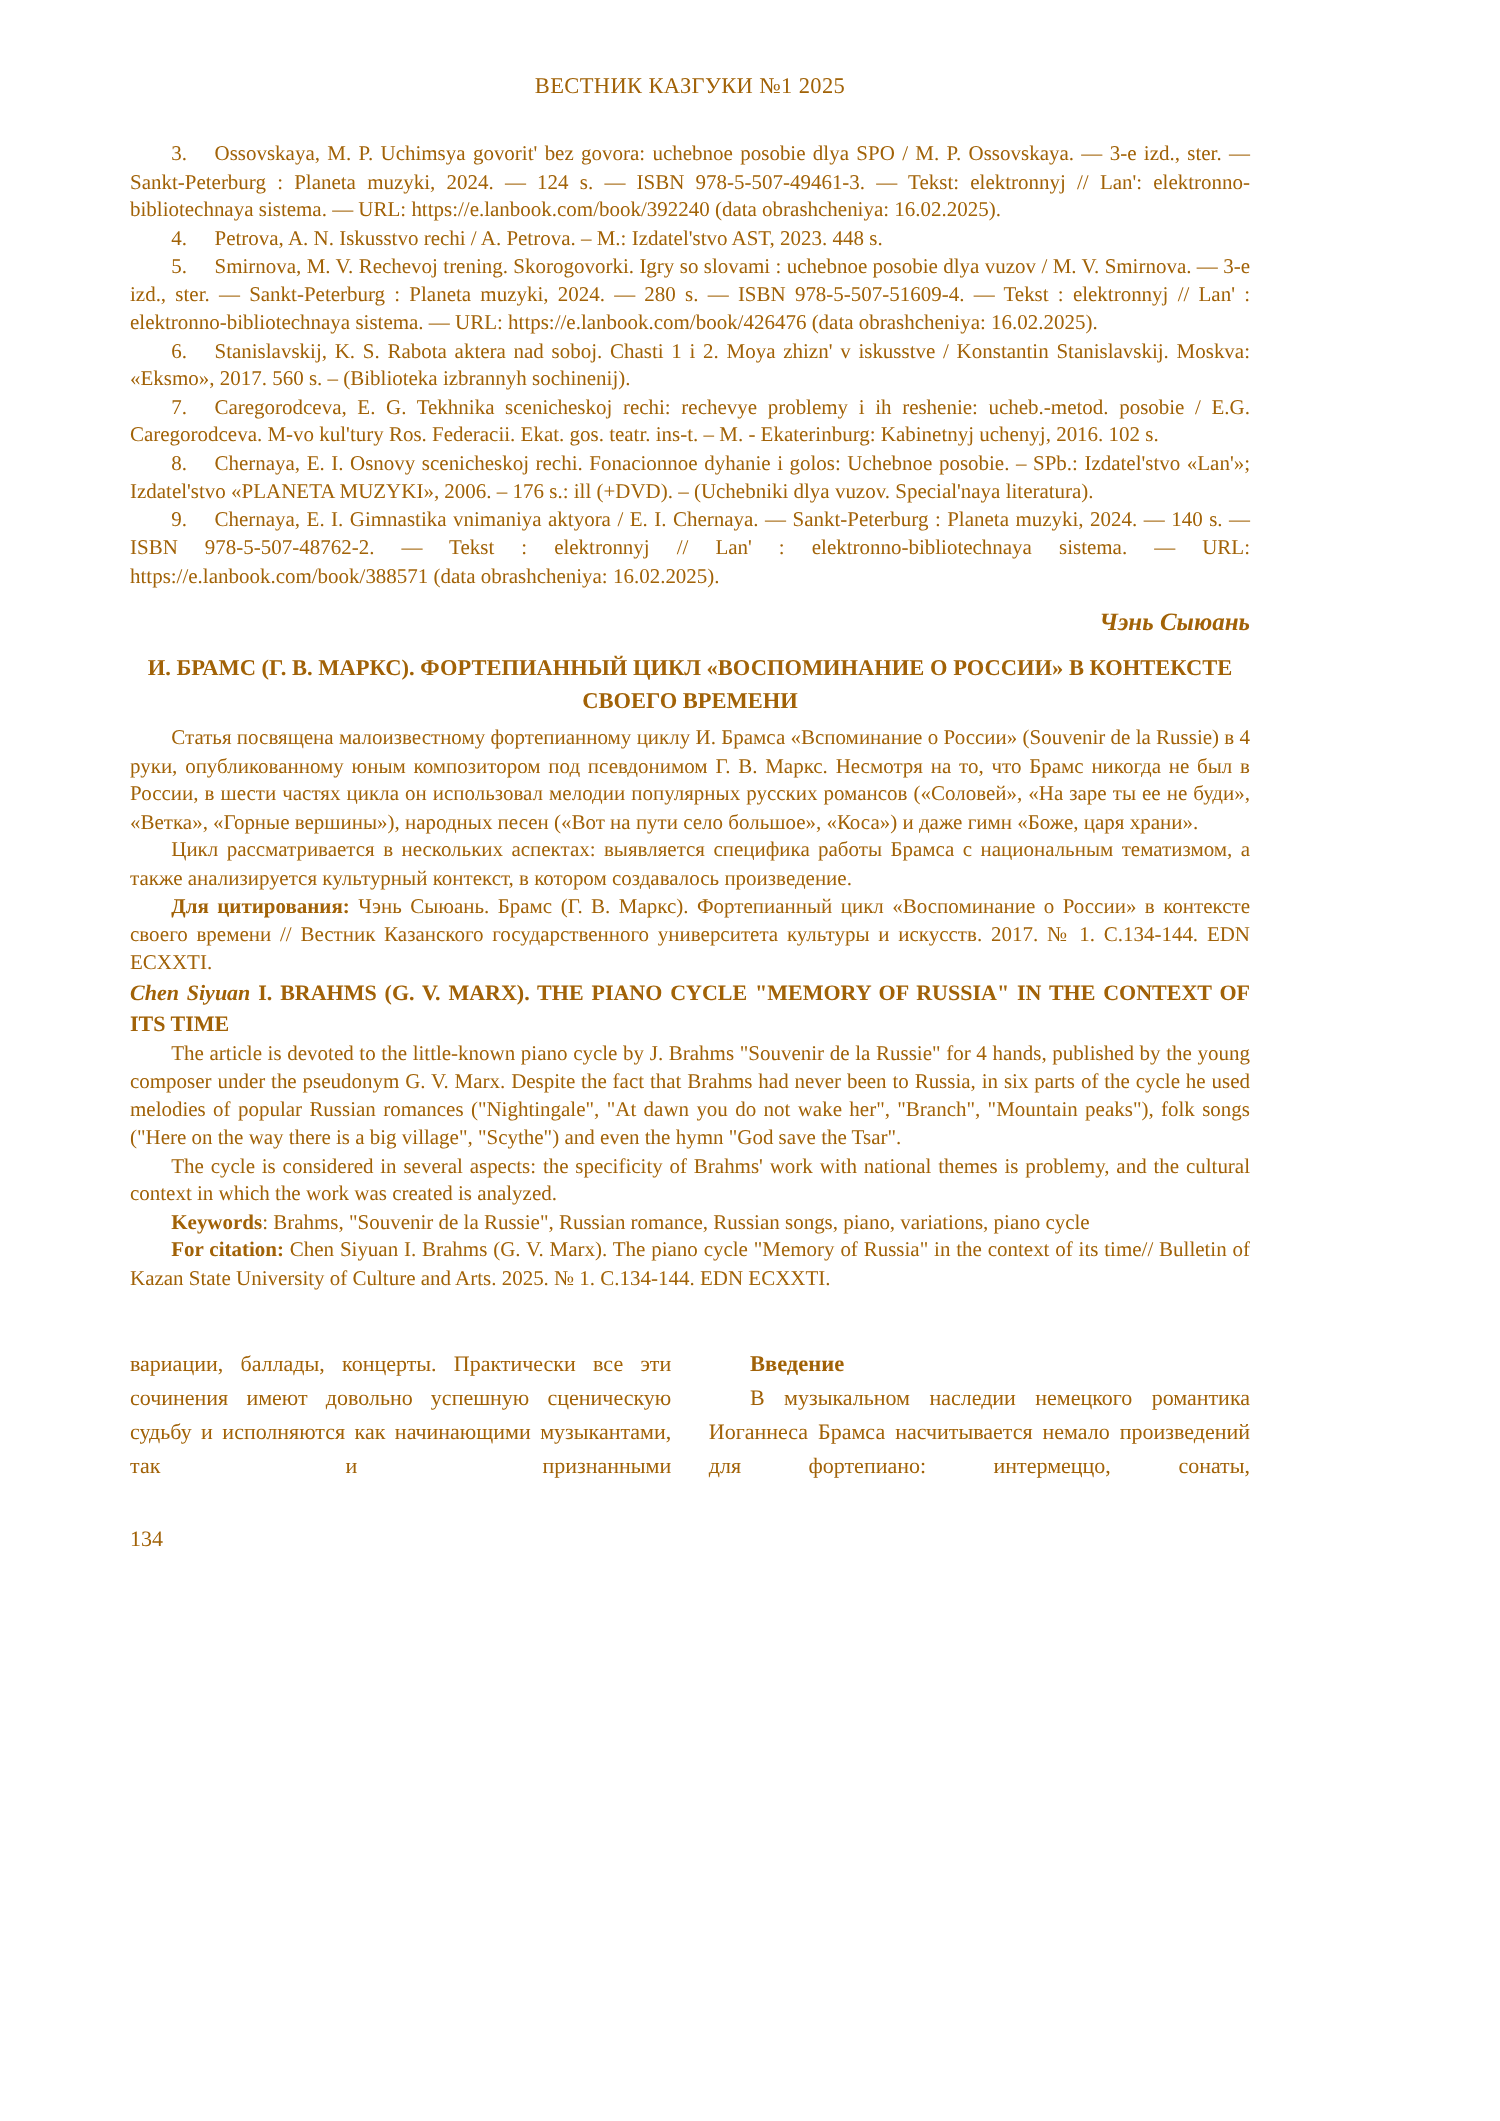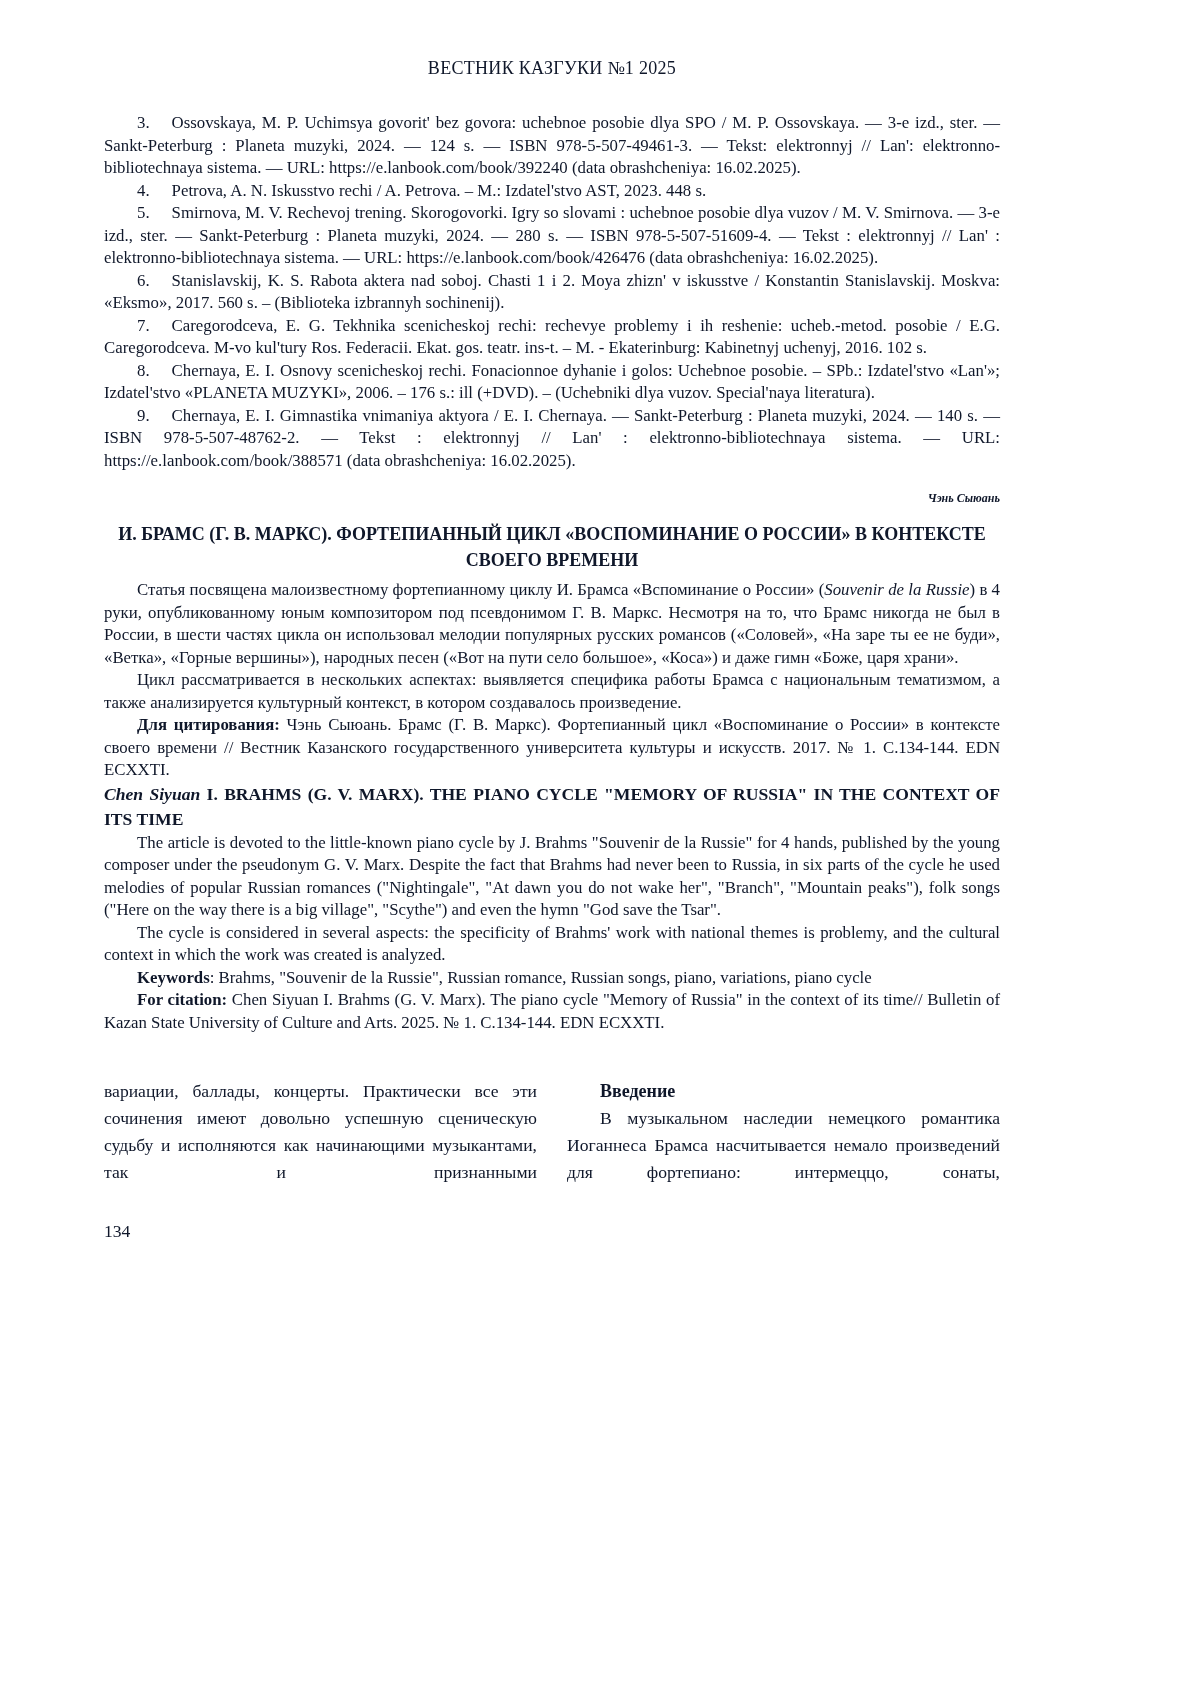--- a/index.html
+++ b/index.html
@@ -6,21 +6,21 @@
   .page {
     position: relative;
     width: 1112px;
     height: 1697px;
     box-sizing: border-box;
     background: #ffffff;
     padding: 56px 112px 0 104px;
     font-family: "Liberation Serif", "DejaVu Serif", serif;
     font-size: 16.8px;
     line-height: 22.5px;
-    color: #0f172a;
+    color: #a16207;
     overflow: hidden;
   }
   .journal-header {
     text-align: center;
     font-size: 18px;
     line-height: 24px;
     margin-bottom: 32px;
     letter-spacing: 0.3px;
   }
   .refs p.ref {
@@ -33,36 +33,36 @@
     display: flex;
     justify-content: space-between;
     font-weight: bold;
     font-size: 17.6px;
     margin-top: 48px;
   }
   .author-ru {
     text-align: right;
     font-weight: bold;
     font-style: italic;
-    font-size: 12px;
+    font-size: 20px;
     margin-top: 14px;
     line-height: 25px;
   }
   .title-ru {
     text-align: center;
     font-weight: bold;
     font-size: 18px;
     line-height: 26px;
     margin-top: 10px;
     margin-bottom: 6px;
   }
   .bp { margin: 0; text-align: justify; }
   .indent { text-indent: 33px; }
   .bp b { font-weight: bold; }
-  .it { font-style: italic; }
+  .it { }
   .en-title {
     margin: 0;
     font-weight: bold;
     font-size: 17.6px;
     line-height: 25px;
     text-align: justify;
   }
   .en-title i { font-style: italic; }
   .intro {
     display: flex;

